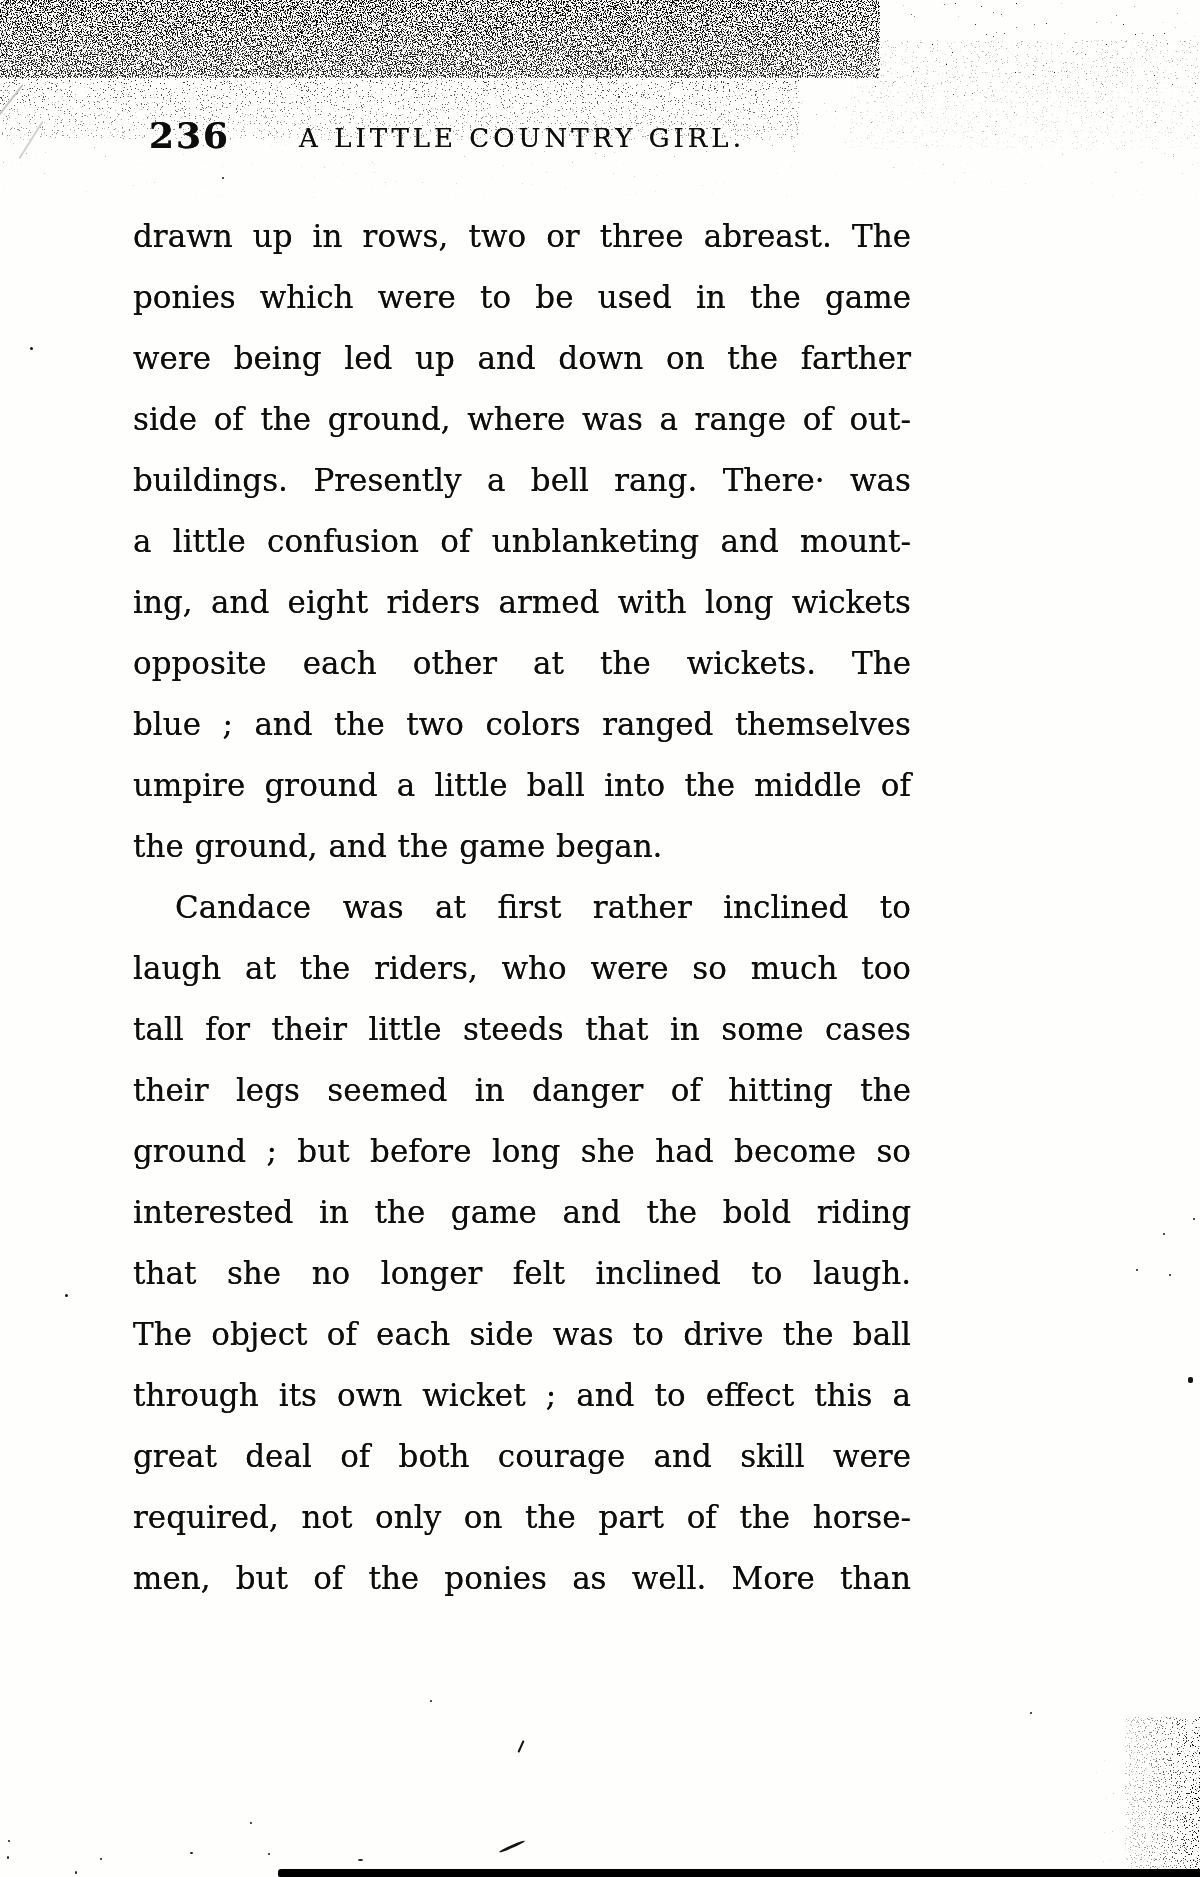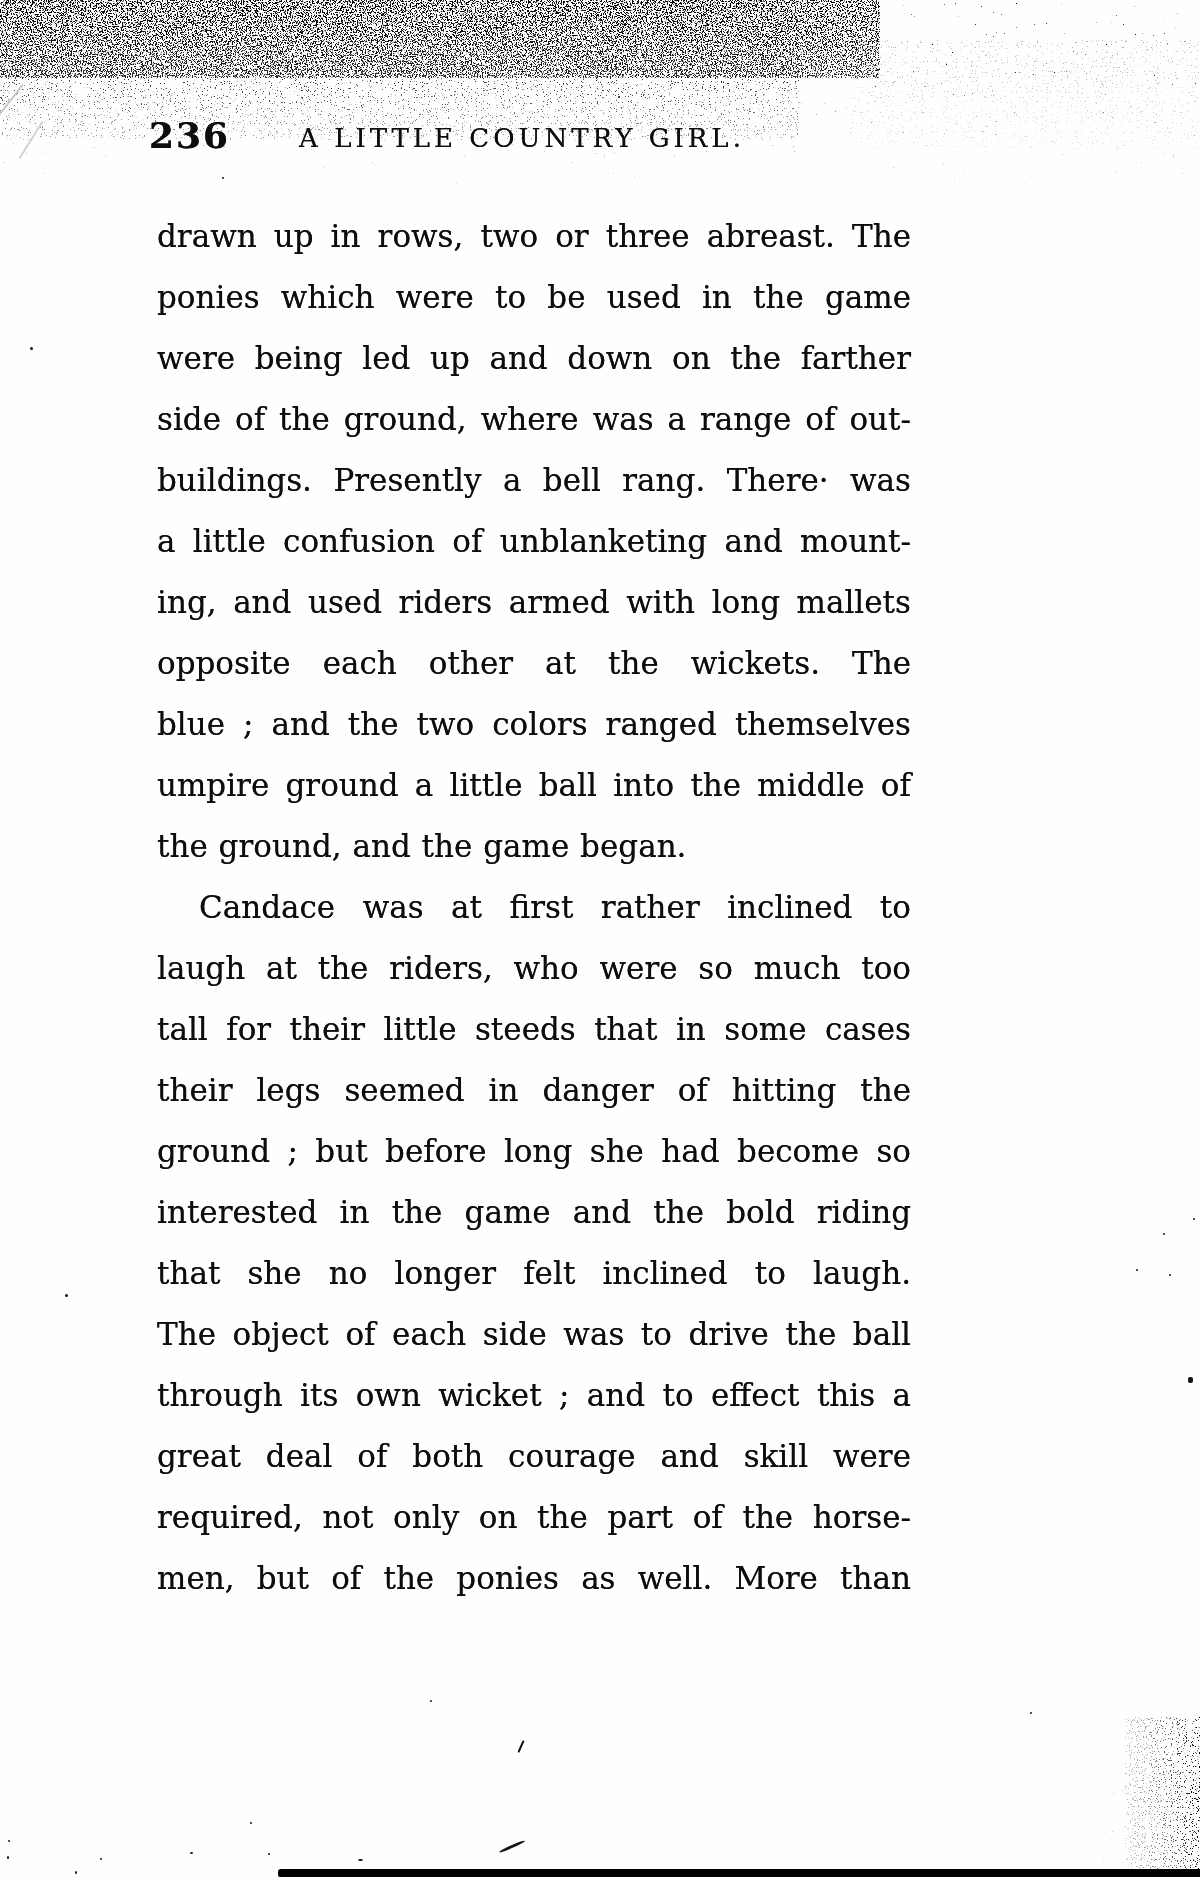--- a/index.html
+++ b/index.html
@@ -26,21 +26,20 @@
     text-shadow:0 0 .6px rgba(0,0,0,.8);
   }
   
   .textblock{position:absolute;left:133px;top:206px;width:778px;}
   .line{
     font-size:31px;line-height:61px;
     text-align:justify;text-align-last:justify;
     word-spacing:1px;
     text-shadow:0 0 .5px rgba(0,0,0,.75);
     white-space:normal;
-    margin-left:24px;
   }
   .line.para-end{text-align-last:left;}
   .line.indent{text-indent:42px;}
   
   .noise-top{position:absolute;left:0;top:0;pointer-events:none;}
   .noise-br{position:absolute;right:0;bottom:0;pointer-events:none;}
   .spk{position:absolute;background:#141414;width:3px;height:3px;border-radius:50%;}
   .s1{left:30px;top:347px;}
   .s2{left:222px;top:177px;width:2px;height:2px;}
   .s3{left:618px;top:96px;width:2px;height:2px;}
@@ -142,21 +141,21 @@
   </header>
 
   <main class="textblock">
     <div class="para">
       <div class="line">drawn up in rows, two or three abreast.  The</div>
       <div class="line">ponies which were to be used in the game</div>
       <div class="line">were being led up and down on the farther</div>
       <div class="line">side of the ground, where was a range of out-</div>
       <div class="line">buildings.  Presently a bell rang.  There· was</div>
       <div class="line">a little confusion of unblanketing and mount-</div>
-      <div class="line">ing, and used riders armed with long mallets</div>
+      <div class="line">ing, and eight riders armed with long wickets</div>
       <div class="line">opposite each other at the wickets.  The</div>
       <div class="line">blue ; and the two colors ranged themselves</div>
       <div class="line">umpire ground a little ball into the middle of</div>
       <div class="line para-end">the ground, and the game began.</div>
     </div>
     <div class="para">
       <div class="line indent">Candace was at first rather inclined to</div>
       <div class="line">laugh at the riders, who were so much too</div>
       <div class="line">tall for their little steeds that in some cases</div>
       <div class="line">their legs seemed in danger of hitting the</div>

